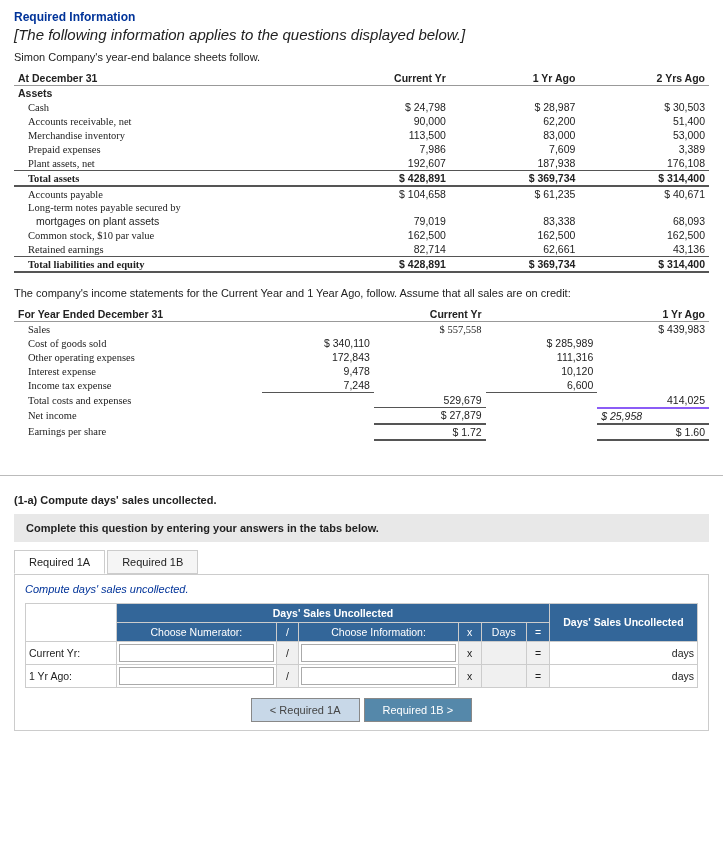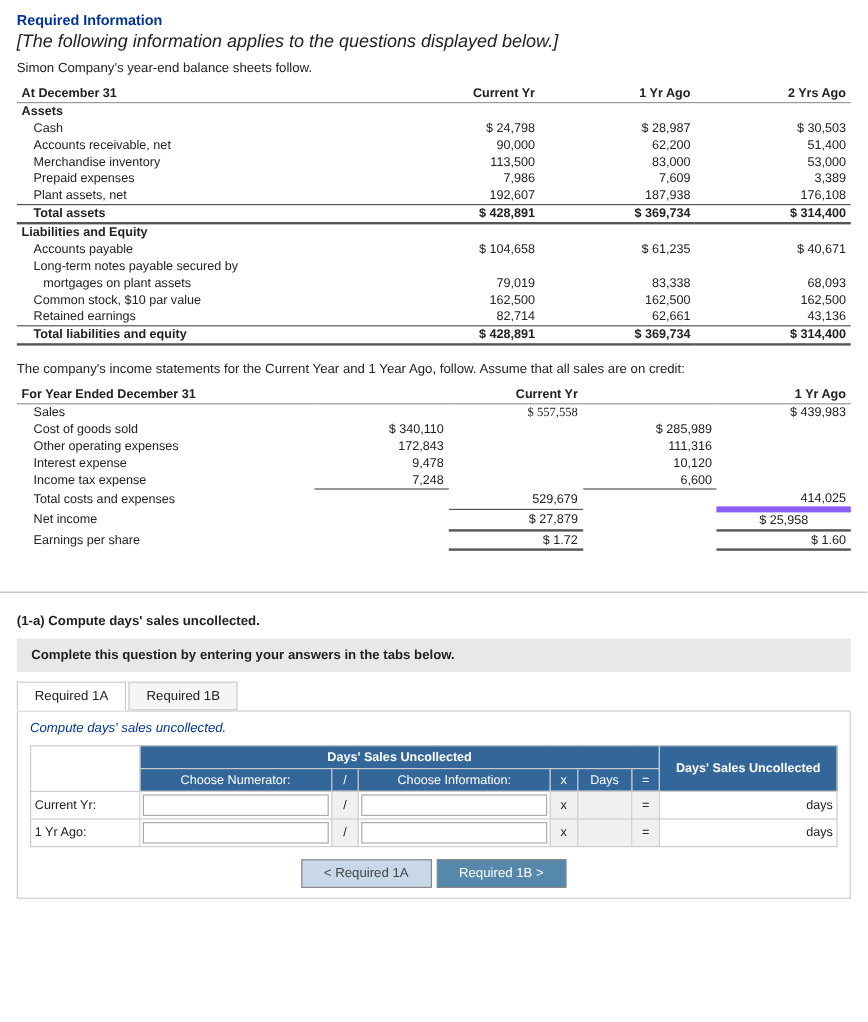--- a/index.html
+++ b/index.html
@@ -11,21 +11,21 @@
     .section-italic { font-style: italic; font-size: 15px; color: #222; margin-bottom: 8px; }
     .section-desc { font-size: 11px; margin-bottom: 8px; }
     
     .balance-sheet-table { width: 100%; border-collapse: collapse; font-size: 10.5px; margin-bottom: 14px; }
     .balance-sheet-table td { padding: 1px 4px; }
     .balance-sheet-table .col-label { width: 260px; }
     .balance-sheet-table .col-num { text-align: right; width: 110px; }
     .balance-sheet-table .header-row td { font-weight: bold; border-bottom: 1px solid #999; }
     .balance-sheet-table .section-header td { font-weight: bold; }
     .balance-sheet-table .total-row td { border-top: 1px solid #555; border-bottom: 2px double #555; font-weight: bold; }
-    .indent { padding-left: 14px !important; }
+    .indent { padding-left: 14px !important; font-family: Liberation Serif, serif; }
     .indent2 { padding-left: 22px !important; }
     
     .income-table { width: 100%; border-collapse: collapse; font-size: 10.5px; margin-bottom: 14px; }
     .income-table td { padding: 1px 4px; }
     .income-table .header-row td { font-weight: bold; border-bottom: 1px solid #999; }
     
     .question-text { font-size: 11px; margin-bottom: 8px; }
     .question-bold { font-weight: bold; }
     
     .instruction-box { background: #e8e8e8; padding: 8px 12px; font-size: 11px; font-weight: bold; margin-bottom: 8px; }
@@ -102,23 +102,20 @@
         <td class="col-label indent">Plant assets, net</td>
         <td class="col-num">192,607</td>
         <td class="col-num">187,938</td>
         <td class="col-num">176,108</td>
       </tr>
       <tr class="total-row">
         <td class="col-label indent">Total assets</td>
         <td class="col-num">$ 428,891</td>
         <td class="col-num">$ 369,734</td>
         <td class="col-num">$ 314,400</td>
-      </tr>
-      <tr class="section-header">
-        <td colspan="4">Liabilities and Equity</td>
       </tr>
       <tr>
         <td class="col-label indent">Accounts payable</td>
         <td class="col-num">$ 104,658</td>
         <td class="col-num">$ 61,235</td>
         <td class="col-num">$ 40,671</td>
       </tr>
       <tr>
         <td class="col-label indent">Long-term notes payable secured by</td>
         <td class="col-num"></td>
@@ -212,21 +209,21 @@
         <td style="text-align:right;">529,679</td>
         <td style="text-align:right;border-top:1px solid #555;"></td>
         <td style="text-align:right;">414,025</td>
       </tr>
 
       <tr>
         <td class="indent">Net income</td>
         <td style="text-align:right;"></td>
         <td style="text-align:right;border-top:1px solid #555;border-bottom:2px double #555;">$ 27,879</td>
         <td style="text-align:right;"></td>
-        <td style="text-align:center;border-top:5px solid #8b5cf6;border-bottom:2px double #555;">$ 25,958</td>
+        <td style="text-align:left;border-top:2px solid #8b5cf6;border-bottom:2px double #555;font-style:italic;">$ 25,958</td>
       </tr>
 
       <tr>
         <td class="indent">Earnings per share</td>
         <td style="text-align:right;"></td>
         <td style="text-align:right;border-bottom:2px double #555;">$ 1.72</td>
         <td style="text-align:right;"></td>
         <td style="text-align:right;border-bottom:2px double #555;">$ 1.60</td>
       </tr>
     </tbody>

